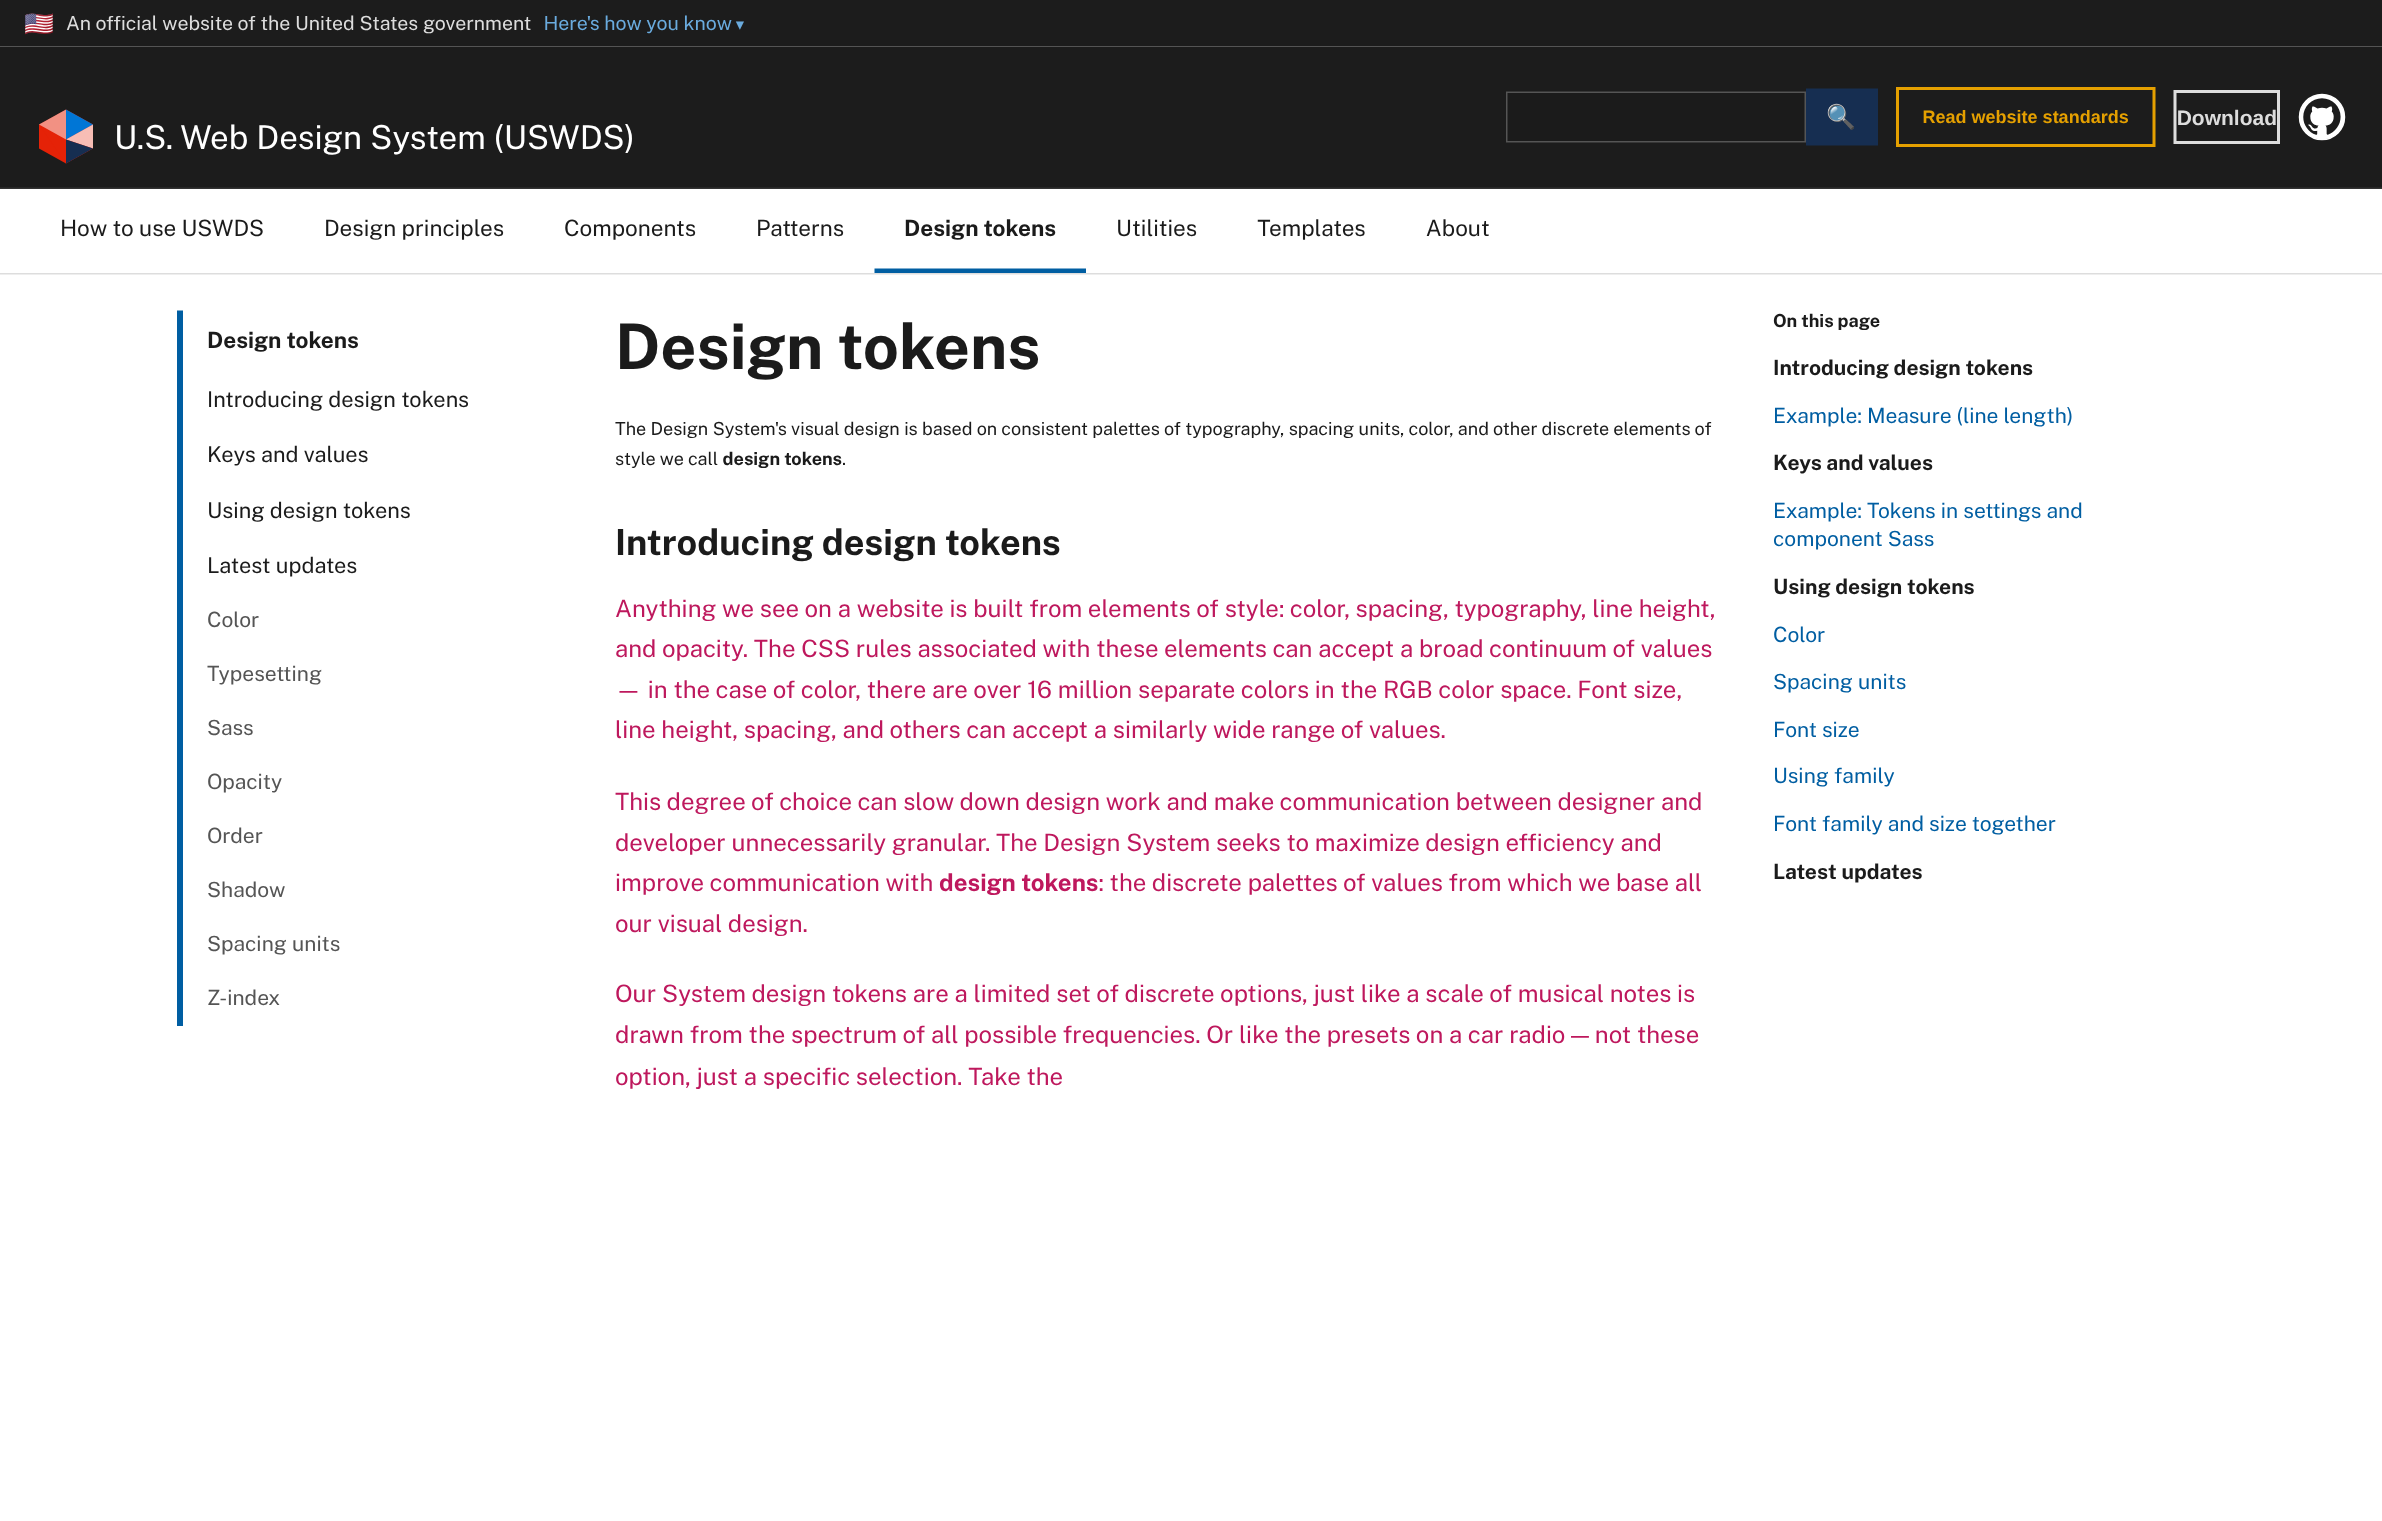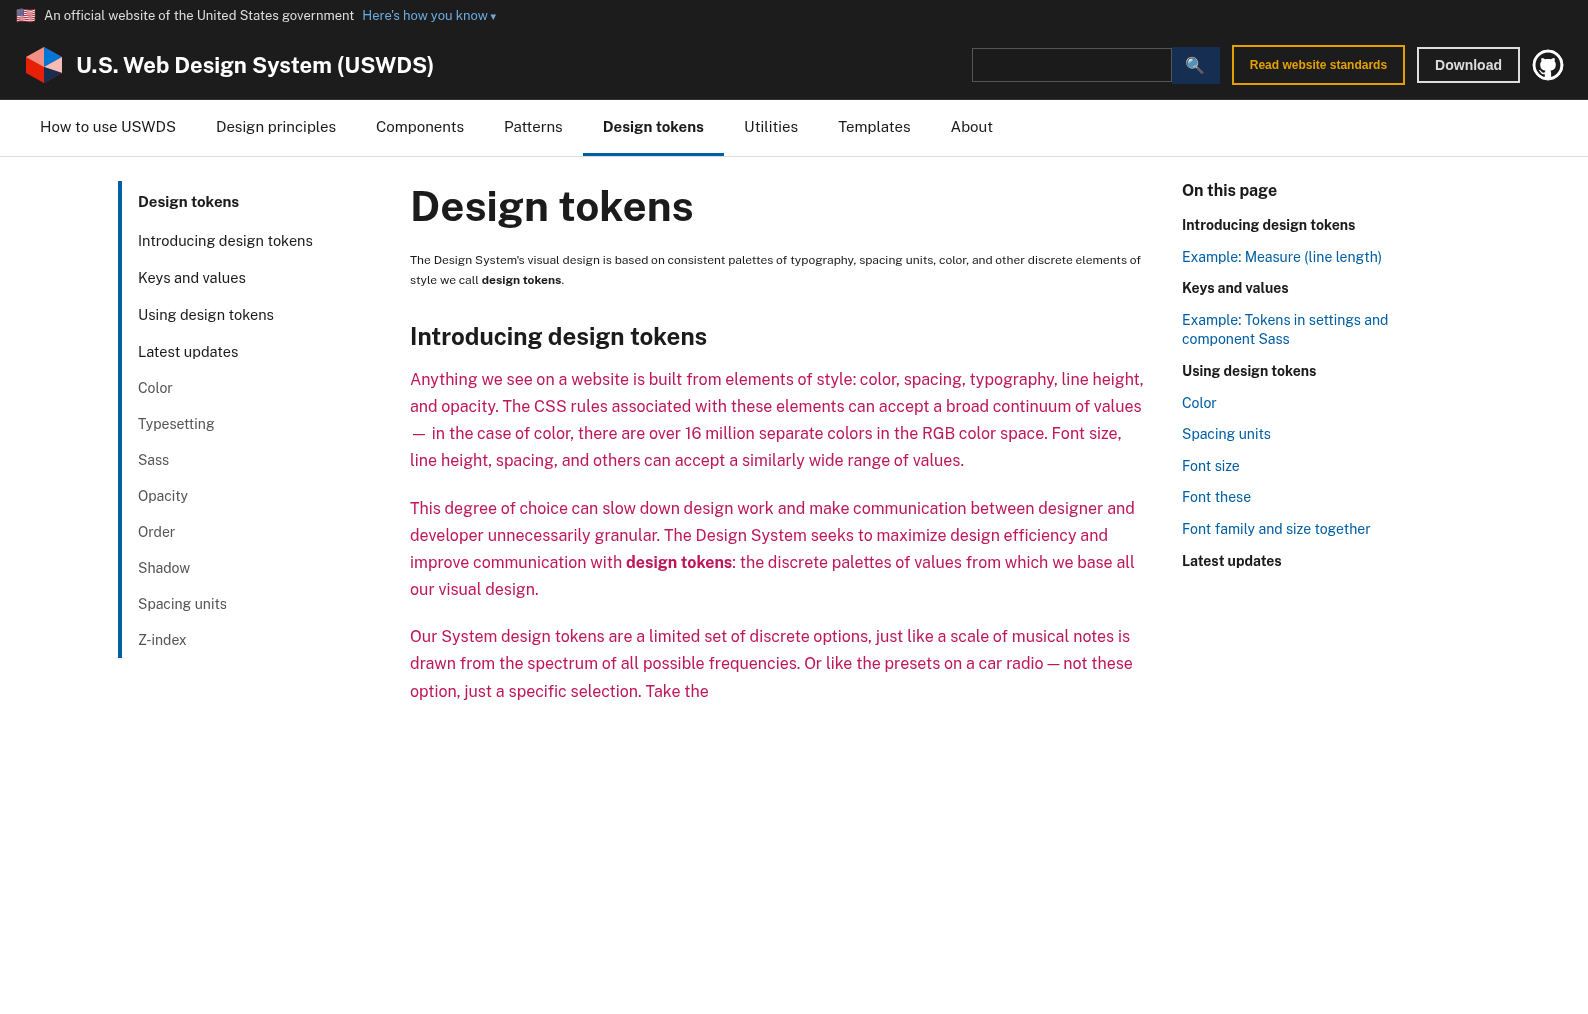--- a/index.html
+++ b/index.html
@@ -27,22 +27,23 @@
       align-items: center;
       justify-content: space-between;
       border-bottom: 1px solid #333;
     }
     .site-logo {
       display: flex;
       align-items: center;
       gap: 12px;
       color: #fff;
       font-size: 22px;
-      font-weight: 700;
+      font-weight: 400;
       text-decoration: none;
+      margin-top: 26px;
     }
     .logo-icon {
       width: 40px;
       height: 40px;
     }
     .header-right {
       display: flex;
       align-items: center;
       gap: 12px;
     }
@@ -74,21 +75,21 @@
       padding: 11px 16px;
       font-size: 12px;
       font-weight: 600;
       cursor: pointer;
       white-space: nowrap;
     }
     .btn-download {
       background: transparent;
       border: 2px solid #ddd;
       color: #ddd;
-      padding: 8px 16px;
+      padding: 8px 0;
       font-size: 14px;
       font-weight: 600;
       cursor: pointer;
     }
     .github-icon {
       width: 32px;
       height: 32px;
       cursor: pointer;
     }
 
@@ -185,21 +186,21 @@
       color: #be185d;
     }
     .main-content strong { font-weight: 700; }
 
     
     .on-this-page {
       width: 220px;
       flex-shrink: 0;
     }
     .on-this-page h3 {
-      font-size: 16px;
+      font-size: 12px;
       font-weight: 700;
       margin-bottom: 16px;
     }
     .on-this-page ul {
       list-style: none;
     }
     .on-this-page li {
       margin-bottom: 12px;
     }
     .on-this-page li a {
@@ -365,21 +366,21 @@
       <li>
         <a href="#" class="regular-link">Color</a>
       </li>
       <li>
         <a href="#" class="regular-link">Spacing units</a>
       </li>
       <li>
         <a href="#" class="regular-link">Font size</a>
       </li>
       <li>
-        <a href="#" class="regular-link">Font these</a>
+        <a href="#" class="regular-link">Using family</a>
       </li>
       <li>
         <a href="#" class="regular-link">Font family and size together</a>
       </li>
       <li>
         <a href="#" class="bold-link">Latest updates</a>
       </li>
     </ul>
   </aside>
 

